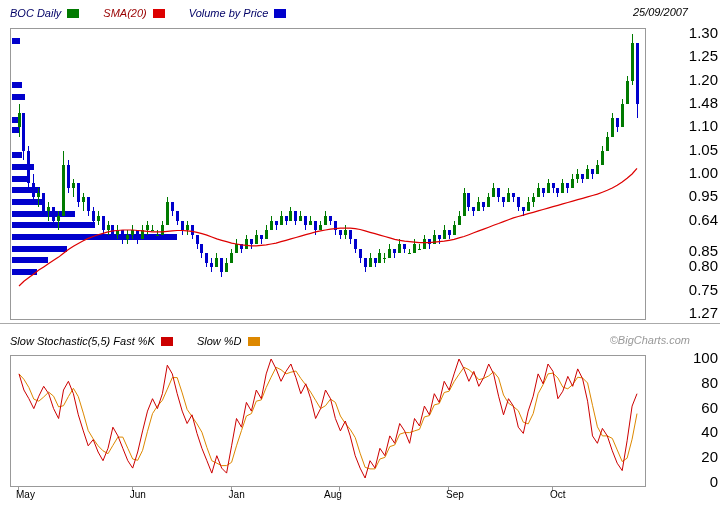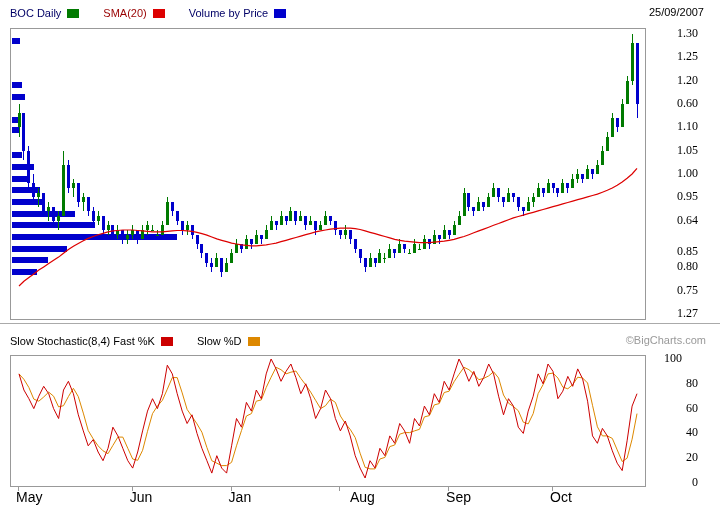--- a/index.html
+++ b/index.html
@@ -1,30 +1,30 @@
 <!DOCTYPE html>
 <html><head>
 <meta charset="utf-8">
 <style>
   html,body{margin:0;padding:0;background:#fff;}
   .page{position:relative;width:720px;height:510px;background:#ffffff;overflow:hidden;
         font-family:"Liberation Sans","DejaVu Sans",sans-serif;font-size:11px;color:#000;}
-  .legend{position:absolute;left:0;right:0;height:14px;padding-left:10px;white-space:nowrap;}
+  .legend{position:absolute;left:0;right:16px;height:14px;padding-left:10px;white-space:nowrap;font-style:italic;}
   .legend .lbl{display:inline-block;vertical-align:middle;}
   .legend .swatch{display:inline-block;vertical-align:middle;width:12px;height:9px;margin:0 24px 0 6px;}
   .navy{color:#000066;}
   .maroon{color:#990000;}
   .black{color:#000000;}
   .legend-date{position:absolute;right:16px;top:0;color:#000;}
   .frame{position:absolute;border:1px solid #999999;background:#fff;}
   .main-frame{left:10px;top:28px;width:634px;height:290px;}
   .stoch-frame{left:10px;top:355px;width:634px;height:130px;}
   .separator{position:absolute;left:0;top:323px;width:720px;height:0;border-top:1px solid #aaaaaa;}
-  .tick-label{position:absolute;left:648px;width:50px;text-align:right;font-size:12px;line-height:12px;color:#000;font-family:Liberation Serif, serif;}
-  .month-label{position:absolute;top:489px;font-size:14px;color:#000;}
+  .tick-label{position:absolute;left:668px;width:50px;text-align:right;font-size:15px;line-height:12px;color:#000;}
+  .month-label{position:absolute;top:489px;font-size:10px;color:#000;}
   .month-tick{position:absolute;top:487px;width:1px;height:4px;background:#999999;}
   .watermark{position:absolute;right:14px;top:0;color:#999999;padding-left:27px;}
   svg{display:block;}
 </style>
 </head>
 <body>
 
 <div class="page">
 
   <div class="legend" style="top:6px;">
@@ -302,62 +302,62 @@
         <rect x="619.6" y="14.3" width="3" height="37.400000000000006" fill="#007a00" shape-rendering="crispEdges"></rect>
         <line x1="626" y1="14.3" x2="626" y2="89" stroke="#0000cc" stroke-width="1" shape-rendering="crispEdges"></line>
         <rect x="624.5" y="14.3" width="3" height="60.7" fill="#0000cc" shape-rendering="crispEdges"></rect>
         <polyline fill="none" stroke="#dd0000" stroke-width="1.2" points="8,257 12.9,252.3 17.9,248.6 22.8,244.9 27.8,241.1 32.7,237.9 37.7,234.6 42.6,231.3 47.6,228.1 52.5,224.3 57.4,220.6 62.4,217.3 67.3,214.5 72.3,211.7 77.2,209.4 82.2,207.5 87.1,205.7 92,204.3 97,202.9 101.9,201.9 106.9,201.5 111.8,201 116.8,201 121.7,201 126.7,201.5 131.6,201.9 136.5,202.4 141.5,202.9 146.4,202.9 151.4,202.9 156.3,202.4 161.3,201.9 166.2,201.5 171.2,201.5 176.1,201.9 181,202.4 186,203.3 190.9,204.7 195.9,206.1 200.8,208 205.8,209.9 210.7,211.3 215.6,212.7 220.6,214.1 225.5,215 230.5,215.9 235.4,216.4 240.4,216.9 245.3,216.9 250.3,216.4 255.2,215.9 260.1,215 265.1,214.1 270,212.7 275,211.3 279.9,209.9 284.9,208.5 289.8,207.1 294.8,205.7 299.7,204.3 304.6,202.9 309.6,201.9 314.5,201 319.5,200.1 324.4,199.6 329.4,199.1 334.3,199.1 339.2,199.1 344.2,199.6 349.1,200.5 354.1,201.9 359,203.3 364,204.7 368.9,206.1 373.9,207.5 378.8,208.9 383.7,210.3 388.7,211.3 393.6,212.2 398.6,212.7 403.5,213.1 408.5,213.6 413.4,213.6 418.4,213.6 423.3,213.1 428.2,212.7 433.2,212.2 438.1,211.3 443.1,210.3 448,208.9 453,207.5 457.9,205.7 462.8,203.8 467.8,201.9 472.7,200.1 477.7,198.2 482.6,196.3 487.6,194.5 492.5,192.6 497.5,190.7 502.4,188.9 507.3,187.5 512.3,186.1 517.2,184.7 522.2,183.3 527.1,181.9 532.1,180.5 537,179.1 542,177.7 546.9,176.3 551.8,174.9 556.8,173.5 561.7,172.1 566.7,170.7 571.6,169.3 576.6,167.9 581.5,166.5 586.4,165.1 591.4,163.2 596.3,161.3 601.3,159 606.2,156.2 611.2,152.9 616.1,149.2 621.1,145 626,139.4"></polyline>
       </svg>
   </div>
   <div id="price-axis">
       <span class="tick-label" style="top: 27px;">1.30</span>
       <span class="tick-label" style="top: 50.3px;">1.25</span>
       <span class="tick-label" style="top: 73.7px;">1.20</span>
-      <span class="tick-label" style="top: 97px;">0.60</span>
+      <span class="tick-label" style="top: 97px;">1.48</span>
       <span class="tick-label" style="top: 120.3px;">1.10</span>
       <span class="tick-label" style="top: 143.7px;">1.05</span>
       <span class="tick-label" style="top: 167px;">1.00</span>
       <span class="tick-label" style="top: 190.3px;">0.95</span>
       <span class="tick-label" style="top: 213.7px;">0.64</span>
       <span class="tick-label" style="top: 237px; margin-top: 8px;">0.85</span>
       <span class="tick-label" style="top: 260.3px;">0.80</span>
       <span class="tick-label" style="top: 283.7px;">0.75</span>
       <span class="tick-label" style="top: 307px;">1.27</span>
     </div>
 
   <div class="separator"></div>
 
   <div class="legend" style="top:334px;">
-    <span class="lbl black">Slow Stochastic(8,4) Fast %K</span><span class="swatch" id="sw-k" style="background: rgb(204, 0, 0);"></span><span class="lbl black">Slow %D</span><span class="swatch" id="sw-d" style="background: rgb(221, 136, 0);"></span>
+    <span class="lbl black">Slow Stochastic(5,5) Fast %K</span><span class="swatch" id="sw-k" style="background: rgb(204, 0, 0);"></span><span class="lbl black">Slow %D</span><span class="swatch" id="sw-d" style="background: rgb(221, 136, 0);"></span>
     <span class="watermark">©BigCharts.com</span>
   </div>
 
   <div class="frame stoch-frame">
     <svg id="stoch-svg" width="634" height="130">
         <polyline fill="none" stroke="#dd8800" stroke-width="1" points="8,17.9 12.9,23.3 17.9,31.5 22.8,43.1 27.8,45.2 32.7,41 37.7,36.1 42.6,40.2 47.6,50.9 52.5,49.7 57.4,40.6 62.4,32.3 67.3,40.6 72.3,57.1 77.2,74.5 82.2,82.8 87.1,89.8 92,94.8 97,97.7 101.9,89.4 106.9,81.1 111.8,81.1 116.8,92.3 121.7,103 126.7,104.3 131.6,94.3 136.5,75.3 141.5,57.6 146.4,50.1 151.4,44.3 156.3,33.2 161.3,21.6 166.2,21.6 171.2,36.9 176.1,53.4 181,60.5 186,67.9 190.9,76.2 195.9,91.5 200.8,104.7 205.8,107.2 210.7,109.6 215.6,109.6 220.6,106.3 225.5,89.8 230.5,74.5 235.4,60 240.4,57.6 245.3,45.2 250.3,43.9 255.2,31.5 260.1,21.2 265.1,11.3 270,13.7 275,17.9 279.9,16.2 284.9,15 289.8,22.4 294.8,29 299.7,36.1 304.6,44.3 309.6,52.6 314.5,49.7 319.5,43.1 324.4,46.4 329.4,60 334.3,67.5 339.2,73.3 344.2,81.5 349.1,97.2 354.1,111.3 359,112.9 364,112.9 368.9,103 373.9,101.4 378.8,90.6 383.7,89 388.7,78.2 393.6,76.6 398.6,76.6 403.5,74.9 408.5,73.3 413.4,60.9 418.4,59.6 423.3,48.9 428.2,47.6 433.2,36.5 438.1,35.2 443.1,25.7 448,18.3 453,11.3 457.9,13.7 462.8,17.9 467.8,23.7 472.7,22.4 477.7,19.9 482.6,15.8 487.6,22 492.5,39 497.5,47.2 502.4,50.5 507.3,54.7 512.3,66.2 517.2,67.9 522.2,57.6 527.1,37.7 532.1,28.6 537,17.9 542,17.1 546.9,22 551.8,31.1 556.8,32.8 561.7,28.6 566.7,21.2 571.6,22 576.6,27 581.5,49.3 586.4,70.8 591.4,79.9 596.3,79.9 601.3,82.4 606.2,93.9 611.2,105.5 616.1,102.2 621.1,83.2 626,57.6"></polyline>
         <polyline fill="none" stroke="#cc0000" stroke-width="1" points="8,17.9 12.9,34 17.9,42.7 22.8,52.6 27.8,40.2 32.7,30.3 37.7,37.7 42.6,52.6 47.6,62.5 52.5,34 57.4,25.3 62.4,37.7 67.3,58.8 72.3,74.9 77.2,89.8 82.2,83.6 87.1,96 92,104.7 97,92.3 101.9,71.2 106.9,79.9 111.8,92.3 116.8,104.7 121.7,112.1 126.7,96 131.6,74.9 136.5,55.1 141.5,42.7 146.4,52.6 151.4,37.7 156.3,9.2 161.3,17.9 166.2,37.7 171.2,55.1 176.1,67.5 181,58.8 186,77.4 190.9,92.3 195.9,104.7 200.8,117.1 205.8,99.7 210.7,112.1 215.6,117.1 220.6,89.8 225.5,62.5 230.5,71.2 235.4,46.4 240.4,55.1 245.3,34 250.3,42.7 255.2,17.9 260.1,3 265.1,12.9 270,25.3 275,15.4 279.9,8 284.9,21.6 289.8,37.7 294.8,27.8 299.7,42.7 304.6,62.5 309.6,52.6 314.5,34 319.5,42.7 324.4,62.5 329.4,74.9 334.3,65 339.2,79.9 344.2,99.7 349.1,112.1 354.1,122 359,104.7 364,112.1 368.9,92.3 373.9,99.7 378.8,79.9 383.7,87.3 388.7,67.5 393.6,74.9 398.6,87.3 403.5,62.5 408.5,70 413.4,50.1 418.4,58.8 423.3,37.7 428.2,46.4 433.2,25.3 438.1,34 443.1,17.9 448,3 453,12.9 457.9,25.3 462.8,15.4 467.8,30.3 472.7,21.6 477.7,8 482.6,17.9 487.6,40.2 492.5,58.8 497.5,42.7 502.4,50.1 507.3,71.2 512.3,77.4 517.2,55.1 522.2,40.2 527.1,17.9 532.1,27.8 537,8 542,15.4 546.9,42.7 551.8,35.2 556.8,20.4 561.7,30.3 566.7,12.9 571.6,22.8 576.6,45.2 581.5,79.9 586.4,87.3 591.4,72.4 596.3,79.9 601.3,94.8 606.2,107.2 611.2,114.6 616.1,84.8 621.1,50.1 626,37.7"></polyline>
       </svg>
   </div>
   <div id="stoch-axis">
-      <span class="tick-label" style="top: 352px; text-align: center;">100</span>
+      <span class="tick-label" style="top: 352px;">100</span>
       <span class="tick-label" style="top: 376.8px;">80</span>
       <span class="tick-label" style="top: 401.6px;">60</span>
       <span class="tick-label" style="top: 426.4px;">40</span>
       <span class="tick-label" style="top: 451.2px; text-align: right;">20</span>
       <span class="tick-label" style="top: 476px;">0</span>
     </div>
 
   <div id="month-axis">
       <div class="month-tick" style="left: 18px;"></div>
       <span class="month-label" style="left: 16px;">May</span>
       <div class="month-tick" style="left: 131.7px;"></div>
       <span class="month-label" style="left: 129.7px;">Jun</span>
       <div class="month-tick" style="left: 230.6px;"></div>
       <span class="month-label" style="left: 228.6px;">Jan</span>
       <div class="month-tick" style="left: 339.4px;"></div>
-      <span class="month-label" style="left: 350px;">Aug</span>
+      <span class="month-label" style="left: 324px;">Aug</span>
       <div class="month-tick" style="left: 448.1px;"></div>
       <span class="month-label" style="left: 446.1px;">Sep</span>
       <div class="month-tick" style="left: 552px;"></div>
       <span class="month-label" style="left: 550px;">Oct</span>
     </div>
 
 </div>
 
 </body></html>

